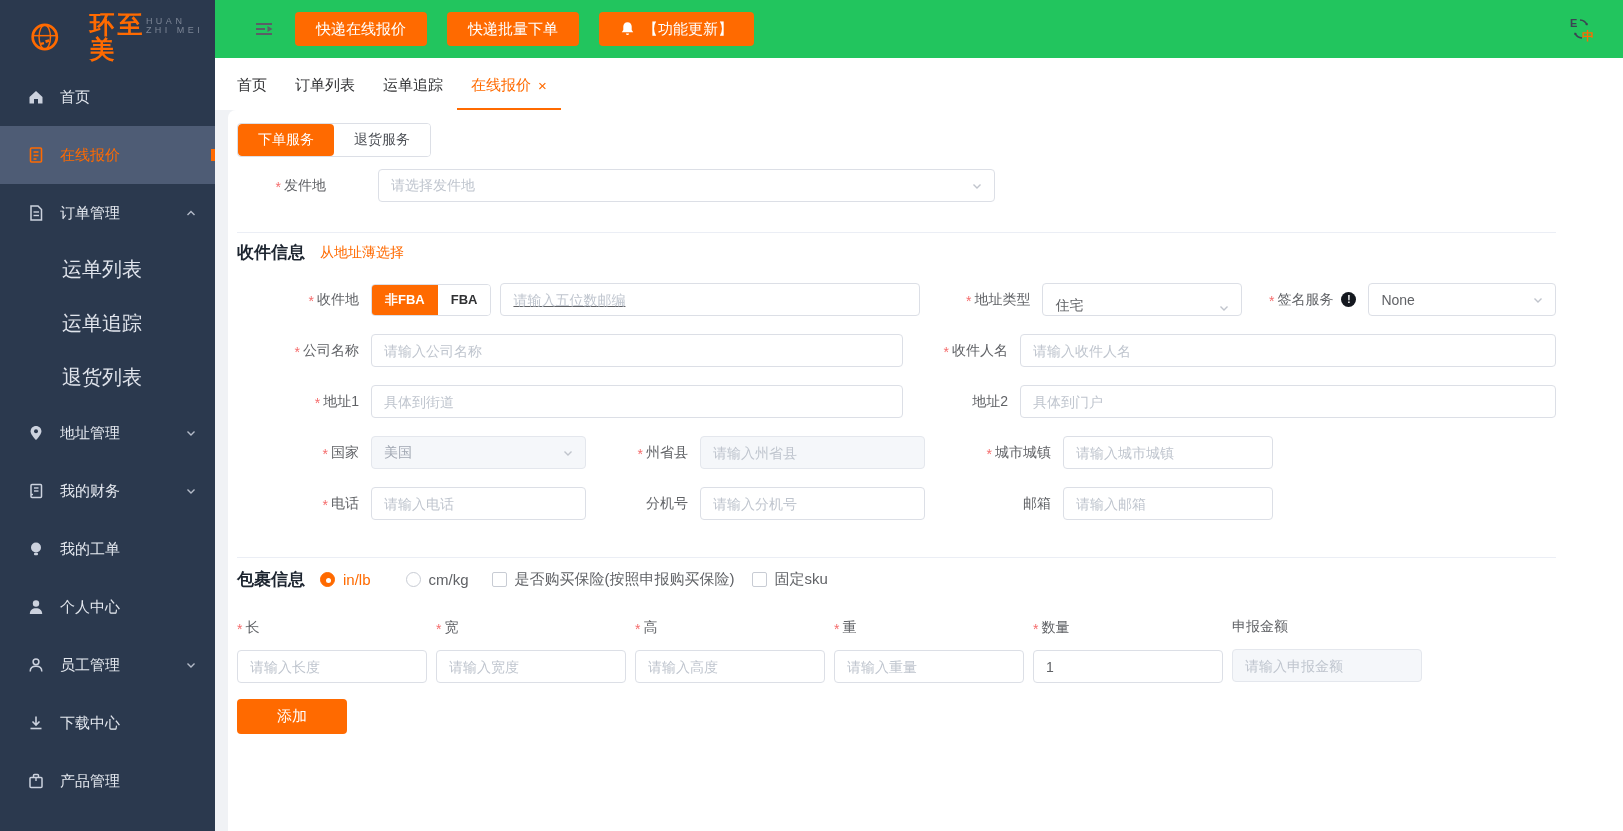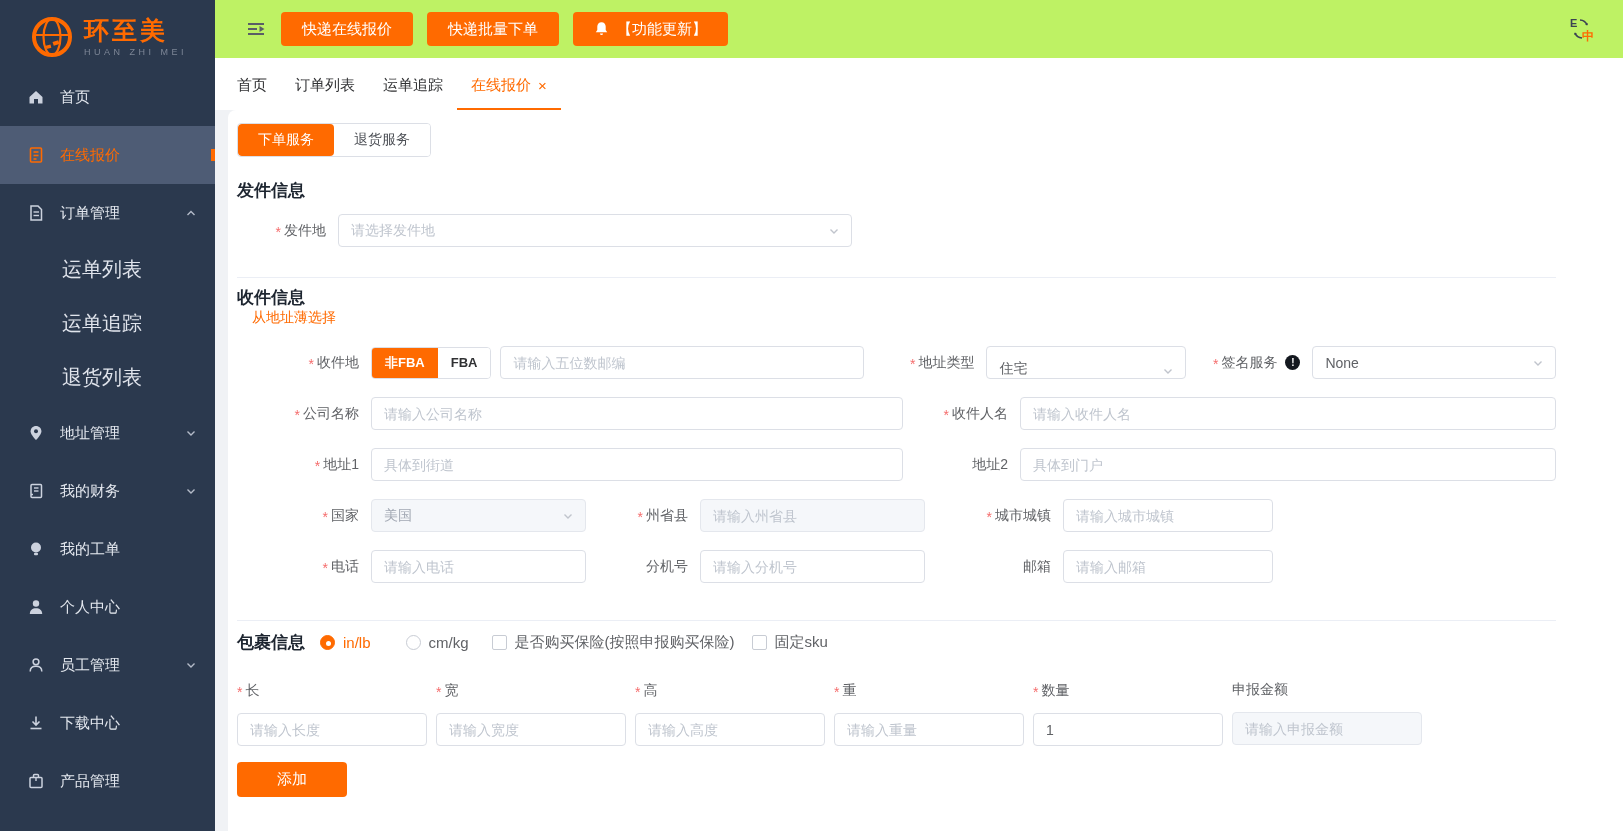--- a/index.html
+++ b/index.html
@@ -7,56 +7,56 @@
   body {
     width:1623px; height:831px; overflow:hidden;
     font-family:"Liberation Sans", sans-serif;
     background:#f0f2f5; color:#303133;
   }
   .app { display:flex; width:1623px; height:831px; }
 
   
   .sidebar { width:215px; flex-shrink:0; background:#2b394e; color:#dbe0e9; }
   .logo { height:64px; display:flex; align-items:center; padding:10px 0 0 30px; gap:10px; }
-  .logo-txt { display:flex; flex-direction:column; line-height:1; }
+  .logo-txt { display:flex; line-height:1;margin-left:20px; }
   .logo-cn { color:#ff6a00; font-size:25px; font-weight:bold; letter-spacing:3px; }
   .logo-en { color:#7d8696; font-size:9px; letter-spacing:3.5px; margin-top:5px; }
   .menu { margin-top:4px; }
   .menu-item { position:relative; height:58px; display:flex; align-items:center;
     padding:0 18px 0 26px; font-size:15px; color:#e4e8ef; cursor:pointer; }
   .menu-item .mi-icon { width:20px; height:20px; margin-right:14px; display:flex; align-items:center; justify-content:center; }
   .menu-item.active { background:#4e5c75; color:#ff6a00; }
   .menu-item.active::after { content:""; position:absolute; right:0; top:23px; width:4px; height:12px; background:#ff6a00; }
   .sub-item { height:54px; display:flex; align-items:center; padding-left:62px; font-size:20px; color:#e0e4ec; cursor:pointer; }
   .mi-ch { margin-left:auto; opacity:.85; }
 
   
   .main { flex:1; display:flex; flex-direction:column; min-width:0; }
-  .topbar { height:58px; background:#bef264; display:flex; align-items:center; padding:0 28px 0 30px; gap:14px; }
+  .topbar { height:58px; background:#22c55e; display:flex; align-items:center; padding:0 28px 0 38px; gap:20px; }
   .fold { cursor:pointer; display:flex; align-items:center; }
   .tb-btn { height:34px; background:#ff6a00; color:#fff; border:none; border-radius:4px;
     padding:0 21px; font-size:15px; font-family:inherit; display:flex; align-items:center; gap:8px; cursor:pointer; }
   .lang { margin-left:auto; cursor:pointer; display:flex; }
 
   .tabrow { height:52px; background:#fff; display:flex; align-items:flex-end; padding:0 8px; }
   .tab { padding:0 14px 13px; font-size:15px; color:#303133; cursor:pointer;
     border-bottom:2px solid transparent; display:flex; align-items:center; gap:7px; }
   .tab.active { color:#ff6a00; border-bottom-color:#ff6a00; }
   .tab-close { font-size:15px; line-height:10px; cursor:pointer; }
 
   .content { flex:1; background:#f0f2f5; padding-left:13px; min-height:0; }
   .card { background:#fff; border-radius:8px 0 0 0; height:100%; padding:13px 67px 20px 9px; }
 
   
   .svc-tabs { display:inline-flex; height:34px; border:1px solid #dcdfe6; border-radius:4px; overflow:hidden; }
   .svc-tab { display:flex; align-items:center; padding:0 20px; font-size:14px; color:#4d5056; background:#fff; cursor:pointer; }
   .svc-tab.active { background:#ff6a00; color:#fff; border-radius:4px; }
 
   .sec-title { font-size:17px; font-weight:bold; color:#1d2530; }
-  .sec-head { display:flex; align-items:flex-start;flex-direction:column; }
+  .sec-head { display:flex; align-items:center; }
   .abook-link { margin-left:15px; font-size:14px; color:#ff6a00; cursor:pointer; }
   .divider { height:1px; background:#ebeef5; }
 
   .frow { display:flex; align-items:center; }
   .flabel { display:flex; justify-content:flex-end; align-items:center; gap:3px;
     padding-right:12px; font-size:14px; color:#606266; white-space:nowrap; }
   .req { color:#f56c6c; font-size:14px; margin-top:3px; }
 
   .inp { height:33px; border:1px solid #dcdfe6; border-radius:4px; background:#fff;
     padding:0 12px; font-size:14px; color:#606266; font-family:inherit; outline:none; }
@@ -90,21 +90,21 @@
   .dims { display:flex; gap:9px; }
   .dim-col { width:190px; }
   .dim-lbl { display:flex; align-items:center; gap:3px; font-size:14px; color:#606266; }
   .dim-col .inp { width:190px; margin-top:13px; }
   .add-btn { margin-top:16px; width:110px; height:35px; background:#ff6a00; color:#fff;
     border:none; border-radius:4px; font-size:15px; font-family:inherit; cursor:pointer; }
 
   
   .w134{width:134px;} .w122{width:122px;} .w126{width:126px;} .w117{width:117px;}
   .w114{width:114px;} .w138{width:138px;}
-  .w550{width:514px;} .w420{width:364px;} .w532{width:532px;} .w215{width:215px;}
+  .w550{width:617px;margin-left:40px;} .w420{width:420px;text-decoration:underline;} .w532{width:532px;} .w215{width:215px;}
   .w225{width:225px;} .w210{width:210px;} .w200{width:200px;align-items:flex-end;} .grow{flex:1;}
   .mt18{margin-top:18px;}
 </style>
 </head>
 <body>
 
 <div class="app">
 
   <aside class="sidebar">
     <div class="logo">
@@ -319,21 +319,20 @@
         <div class="svc-tabs">
           <div class="svc-tab active">
               <span>下单服务</span>
             </div>
           <div class="svc-tab">
               <span>退货服务</span>
             </div>
         </div>
 
         
-        <div class="sec-title" style="margin-top:22px;">发件信息</div>
         <div class="frow" style="margin-top:12px;">
           <div class="flabel" style="width:101px;">
             <span class="req">*</span>
             <span>发件地</span>
           </div>
           <div class="select w550">
             <span class="ph">请选择发件地</span>
             <svg width="14" height="14" viewBox="0 0 14 14">
                 <polyline points="3.5,5.5 7,9 10.5,5.5" fill="none" stroke="#c0c4cc" stroke-width="1.4"></polyline>
               </svg>

